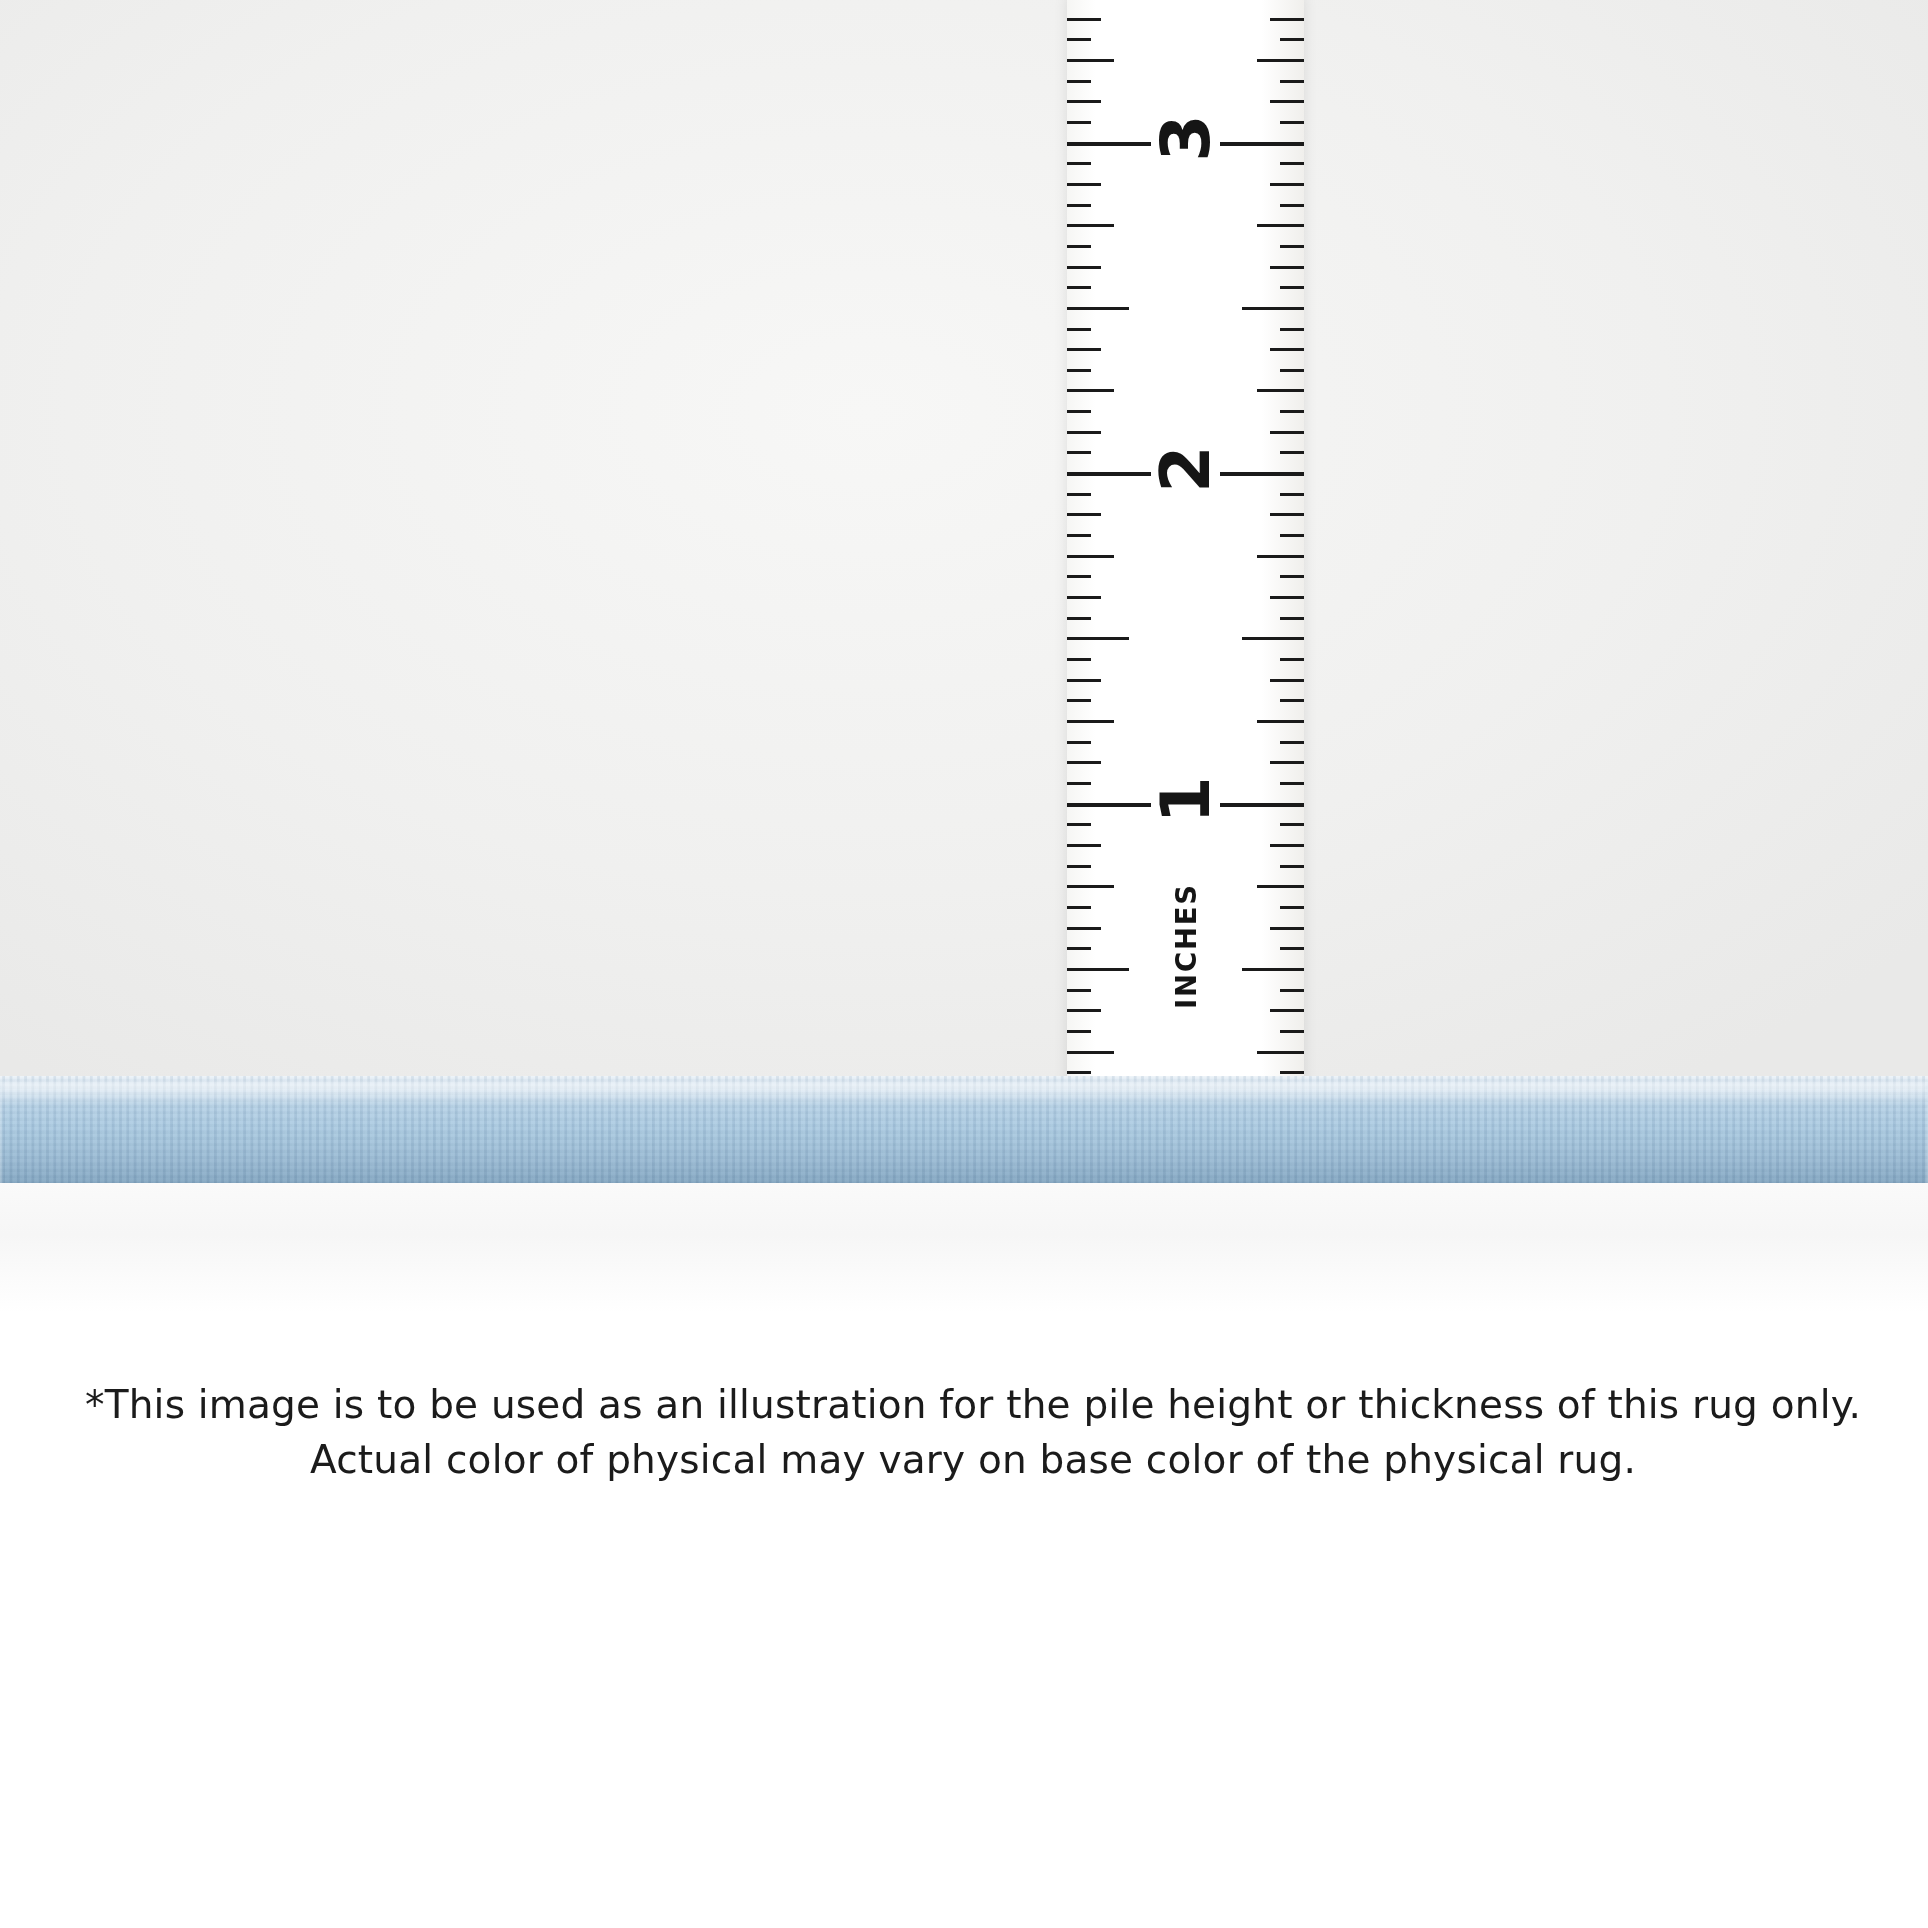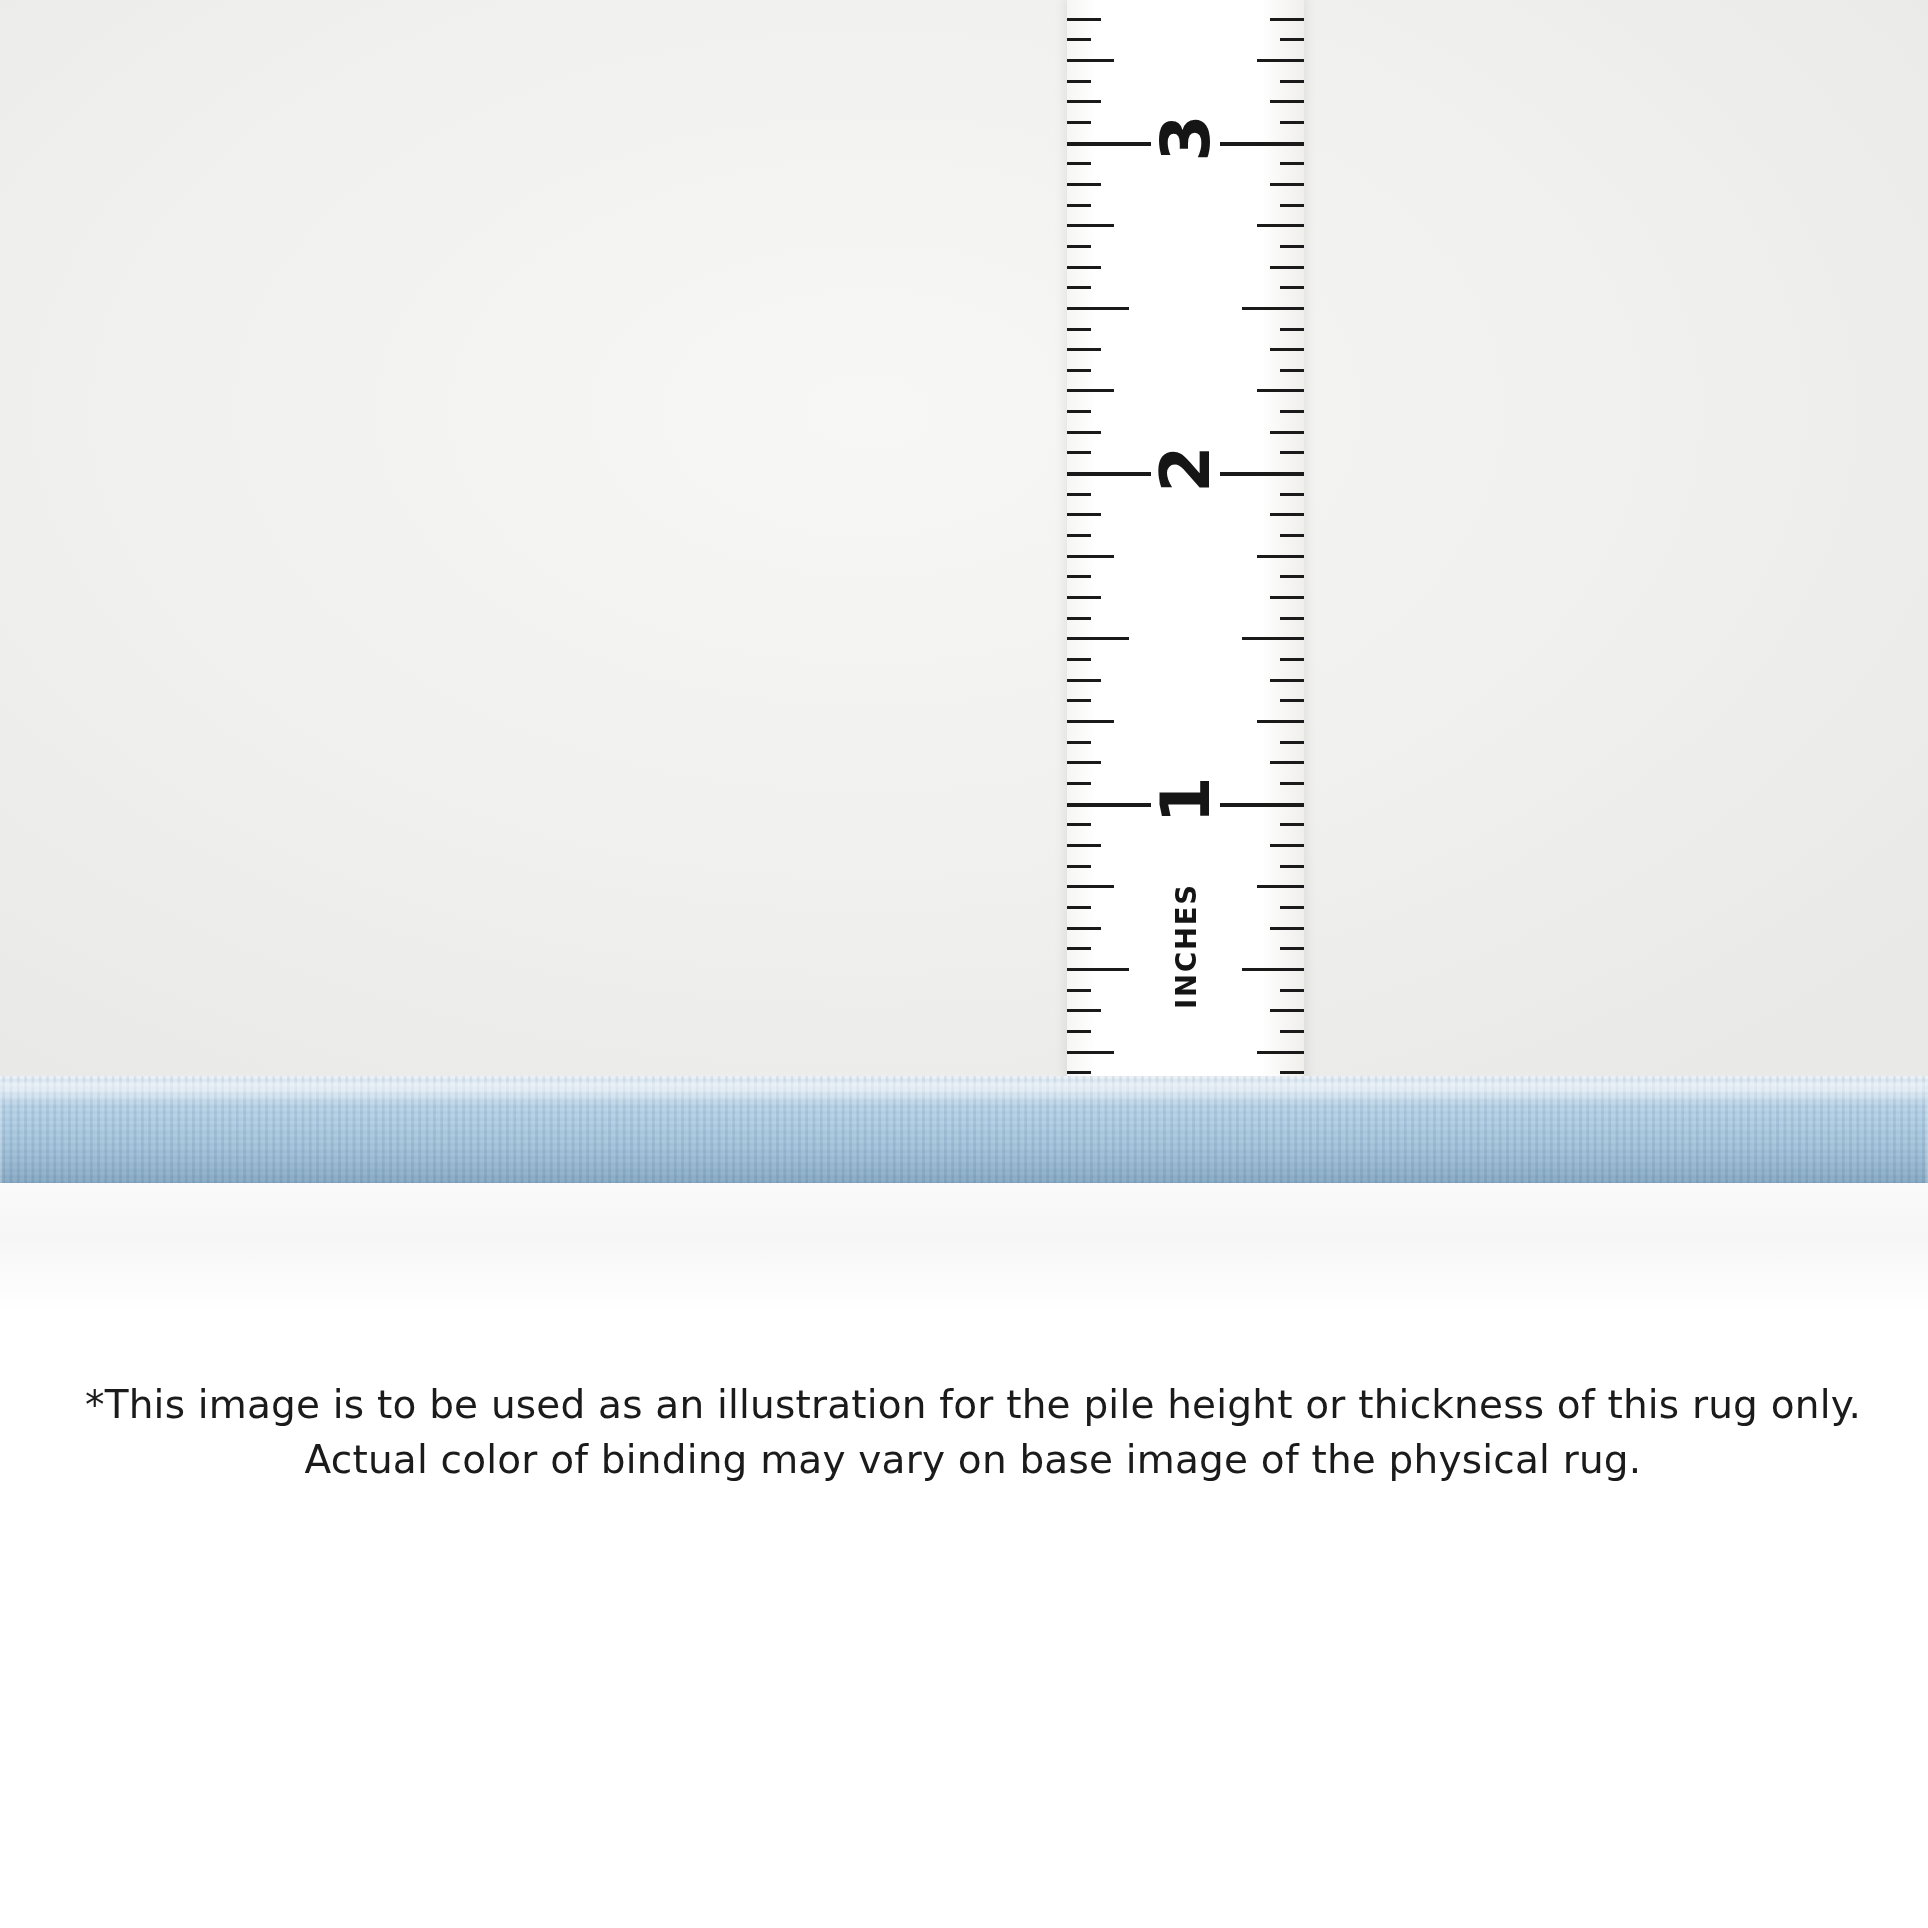--- a/index.html
+++ b/index.html
@@ -325,17 +325,17 @@
     <div class="rug-shadow"></div>
     <div class="rug">
       <div class="rug-texture"></div>
       <div class="rug-highlight"></div>
     </div>
     <div class="photo-floor"></div>
   </div>
 
   <div class="caption">
     <span class="line">*This image is to be used as an illustration for the pile height or thickness of this rug only.</span>
-    <span class="line">Actual color of binding may vary on base image of the physical rug.</span>
+    <span class="line">Actual color of physical may vary on base color of the physical rug.</span>
   </div>
 
 </div>
 
 
 </body></html>

